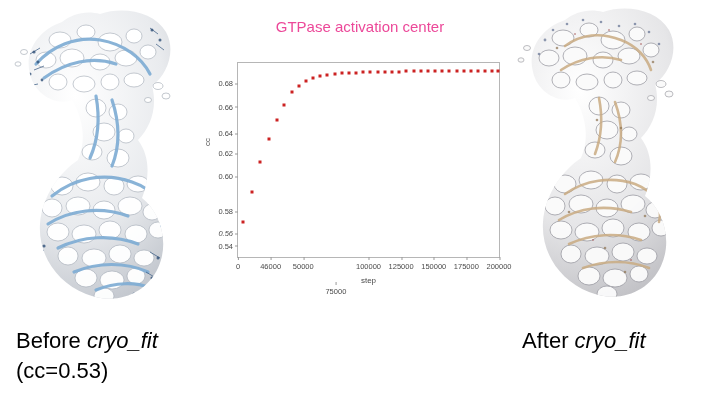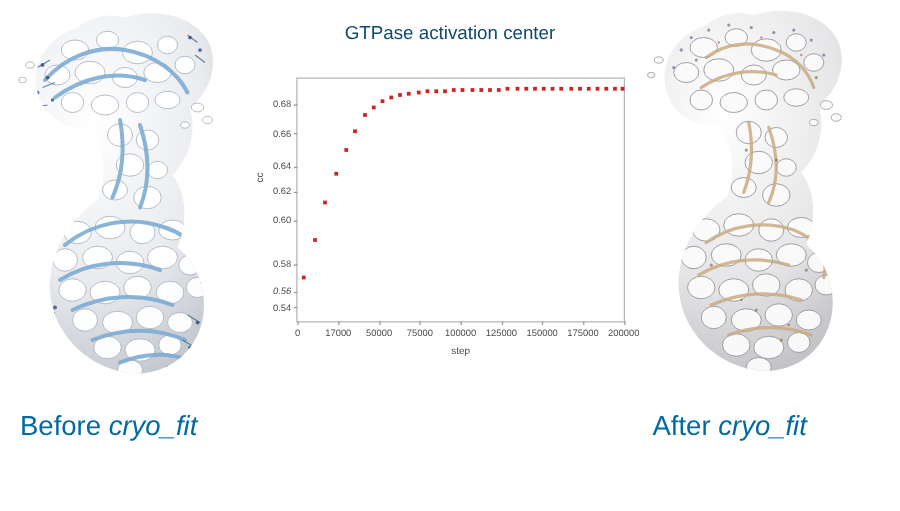--- a/index.html
+++ b/index.html
@@ -26,21 +26,21 @@
   #mol-before { left: 0px; }
   #mol-after  { left: 505px; }
 
   .mol-svg { display: block; width: 100%; height: 100%; }
 
   
   .caption {
     position: absolute;
     font-size: 22px;
     line-height: 30px;
-    color: #0369a1;
+    color: #000000;
     white-space: nowrap;
   }
   #caption-before { left: 16px;  top: 326px; }
   #caption-after  { left: 522px; top: 326px; }
   .caption .ital { font-style: italic; }
   .caption .cc-line { display: block; }
 
   
   #chart-area {
     position: absolute;
@@ -48,21 +48,21 @@
     top: 8px;
     width: 310px;
     height: 292px;
   }
   #chart-title {
     position: absolute;
     left: 0; top: 10px;
     width: 310px;
     text-align: center;
     font-size: 15px;
-    color: #0c4a6e;
+    color: #ec4899;
   }
   
   #plot-frame {
     position: absolute;
     left: 32px;
     top: 54px;
     width: 263px;
     height: 196px;
     border: 1px solid #b6b6b6;
     box-sizing: border-box;
@@ -422,32 +422,33 @@
       </div>
   <div class="ytick" style="top: 182.964px;">0.54</div>
       <div class="ytick" style="top: 170px; font-style: italic;">0.56</div>
       <div class="ytick" style="top: 136.497px; margin-top: 12px;">0.58</div>
       <div class="ytick" style="top: 113.263px;">0.60</div>
       <div class="ytick" style="top: 90.0299px;">0.62</div>
       <div class="ytick" style="top: 70px;">0.64</div>
       <div class="ytick" style="top: 43.5629px;">0.66</div>
       <div class="ytick" style="top: 20.3293px;">0.68</div>
       <div class="xtick" style="left: 0px;">0</div>
-      <div class="xtick" style="left: 32.625px;">17000</div>
+      <div class="xtick" style="left: 32.625px;">46000</div>
       <div class="xtick" style="left: 65.25px;">50000</div>
-      <div class="xtick" style="left: 97.875px;">75000</div>
+      <div class="xtick" style="left: 97.875px; margin-top: 25px;">75000</div>
       <div class="xtick" style="left: 130.5px;">100000</div>
       <div class="xtick" style="left: 163.125px;">125000</div>
       <div class="xtick" style="left: 195.75px;">150000</div>
       <div class="xtick" style="left: 228.375px;">175000</div>
       <div class="xtick" style="left: 261px;">200000</div>
     </div>
   <div id="ylabel">cc</div>
   <div id="xlabel">step</div>
 </div>
 
 <div class="caption" id="caption-before">
   <span>Before </span><span class="ital">cryo_fit</span>
+  <span class="cc-line">(cc=0.53)</span>
 </div>
 
 <div class="caption" id="caption-after">
   <span>After </span><span class="ital">cryo_fit</span>
 </div>
 
 </body></html>

